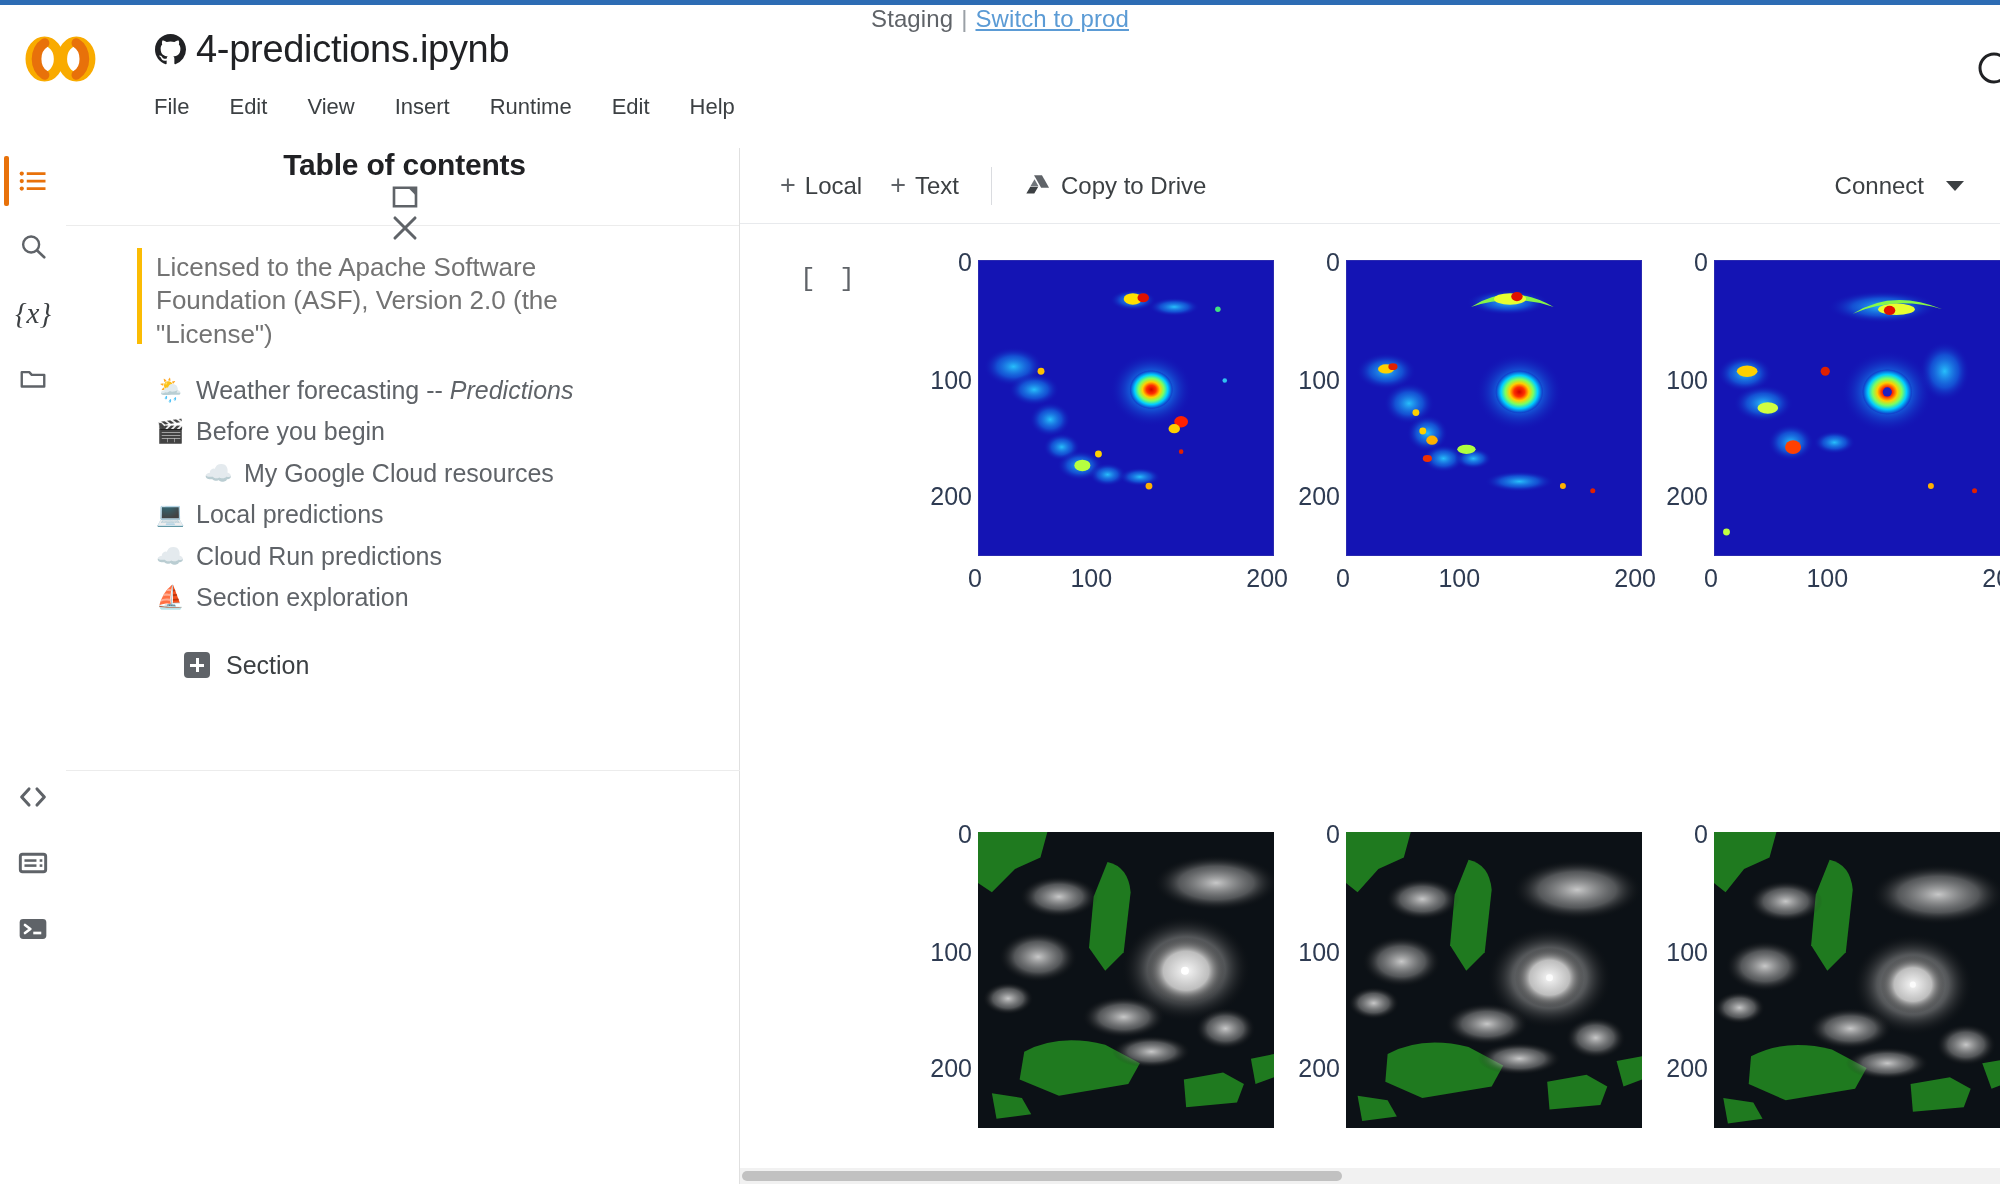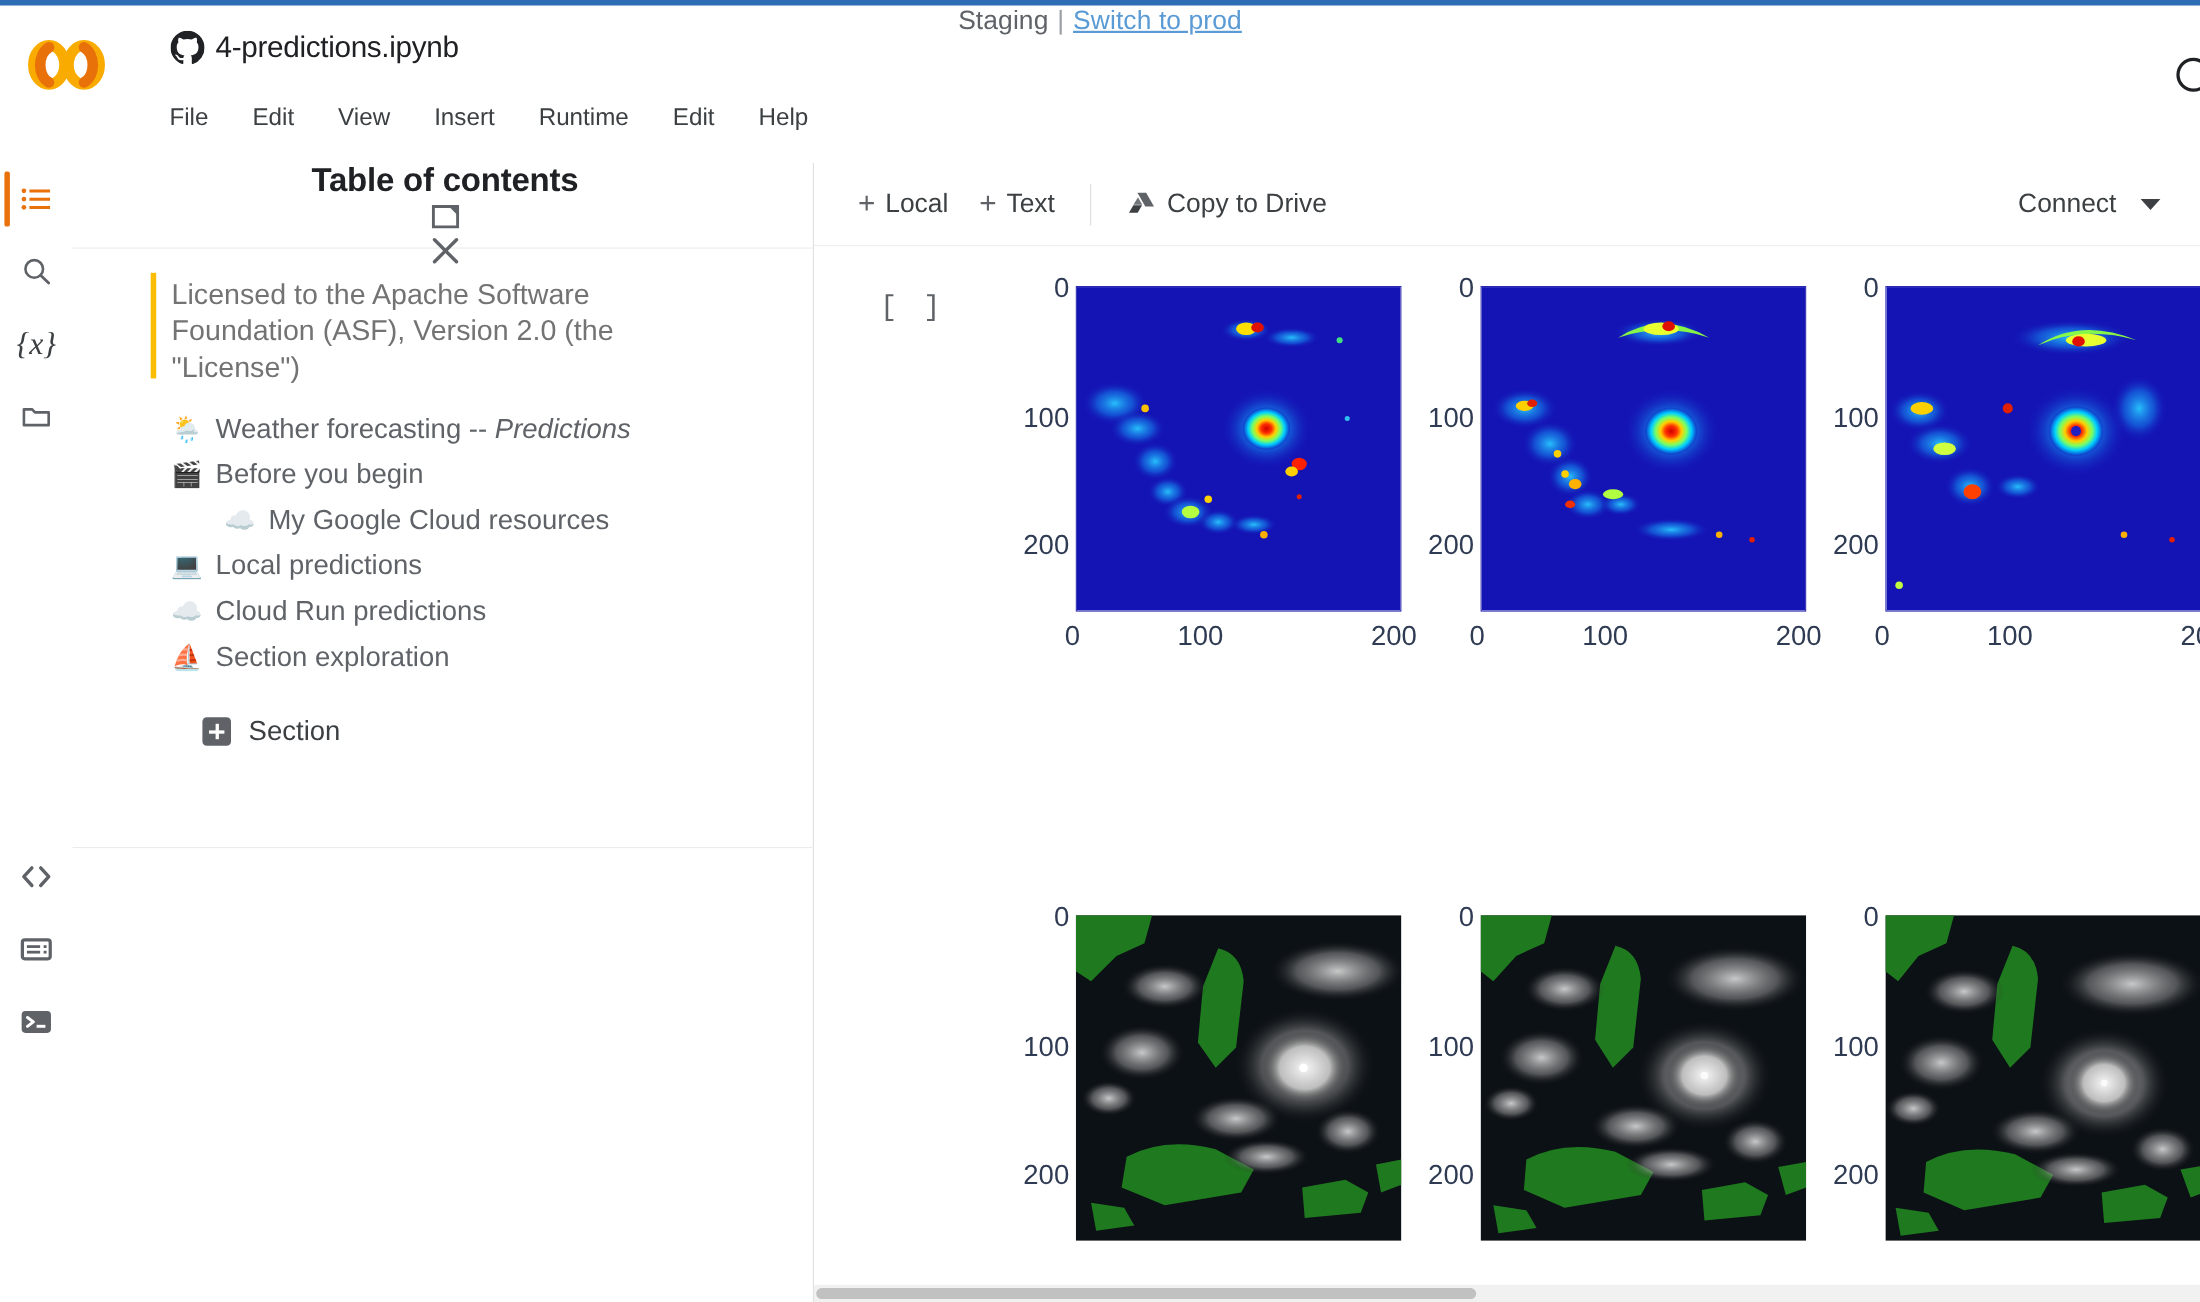--- a/index.html
+++ b/index.html
@@ -29,21 +29,21 @@
   
   .colab-logo {
     position: absolute; left: 18px; top: 36px;
     width: 92px; height: 46px;
   }
   .title-row {
     position: absolute; left: 155px; top: 28px;
     display: flex; align-items: center; gap: 10px;
   }
   .gh-icon { width: 31px; height: 31px; display: block; }
-  .nb-title { font-size: 27px; color: #202124; letter-spacing: -.3px; }
+  .nb-title { font-size: 38px; color: #202124; letter-spacing: -.3px; }
 
   .menubar {
     position: absolute; left: 140px; top: 90px;
     display: flex; gap: 12px; align-items: flex-start;
   }
   .menu-item {
     font-size: 22px; color: #3c4043; padding: 4px 14px;
     border-radius: 4px; cursor: default; white-space: nowrap;
   }
 

